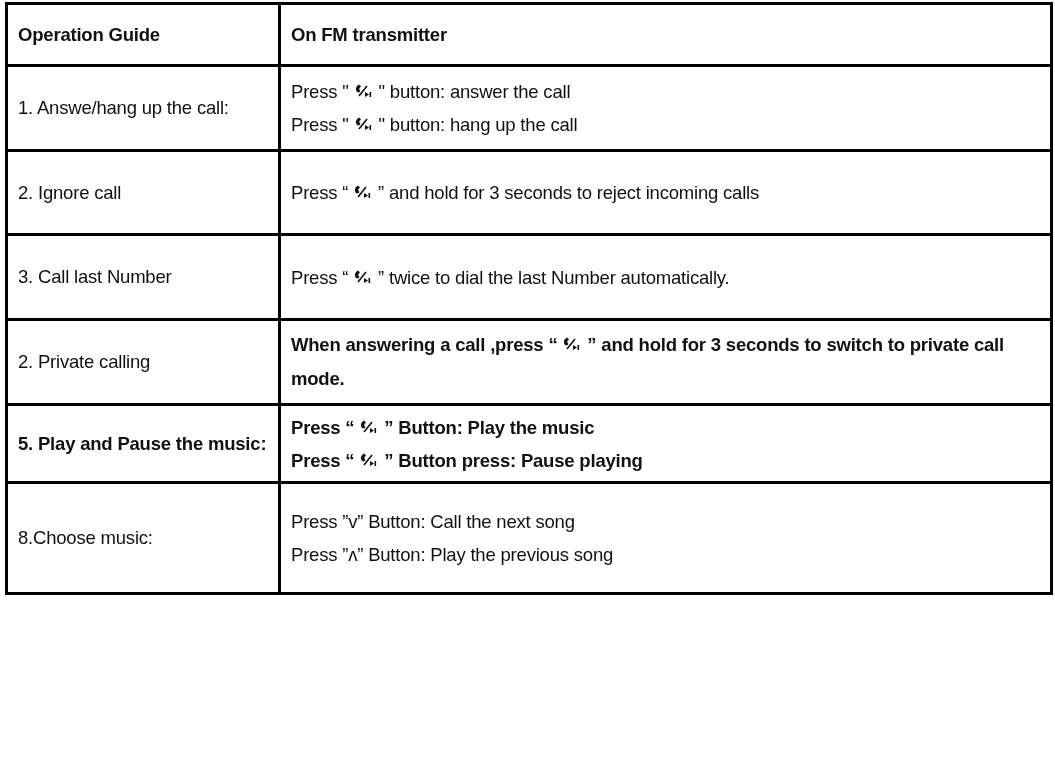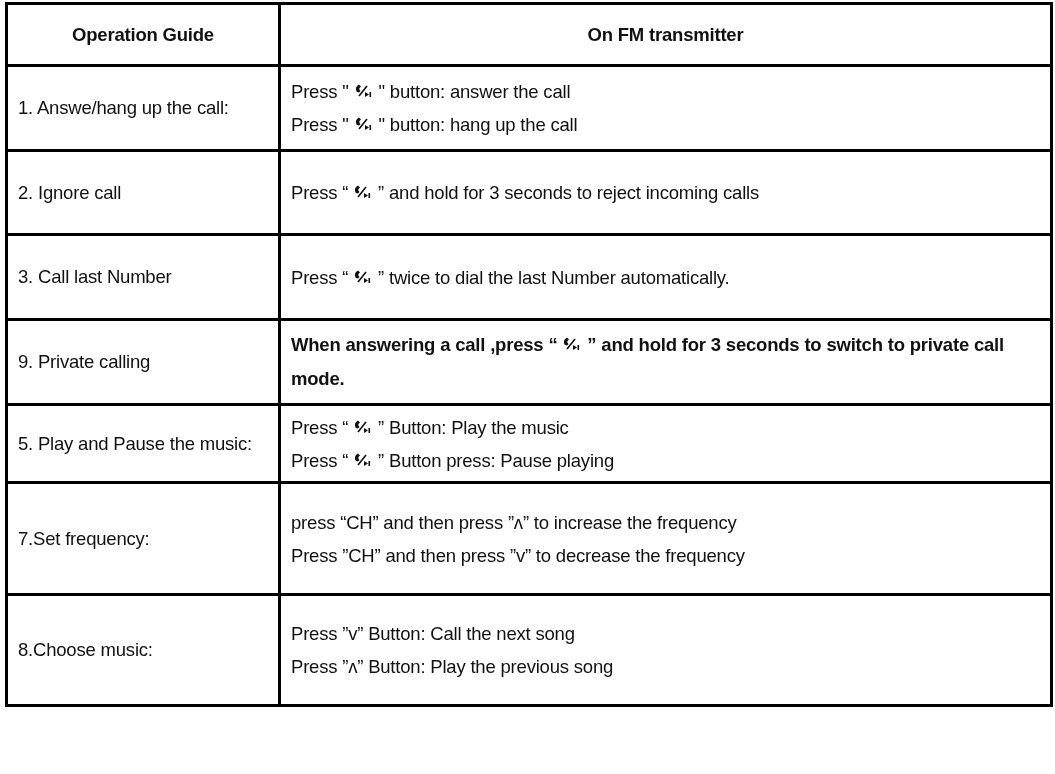--- a/index.html
+++ b/index.html
@@ -27,21 +27,21 @@
       border: 3px solid #000000;
       padding: 0 10px;
       vertical-align: middle;
       font-size: 18.5px;
       letter-spacing: -0.2px;
     }
     col.c1 { width: 273px; }
     col.c2 { width: 772px; }
     th {
       font-weight: bold;
-      text-align: center;
+      text-align: left;
       font-size: 20px;
     }
     .line {
       display: block;
       line-height: 33px;
       white-space: nowrap;
     }
     .wrap .line { white-space: normal; line-height: 34px; font-weight: bold; }
     .icon {
       display: inline-block;
@@ -116,35 +116,35 @@
       <path d="M3 9 C1 6 2 3 5 1.5 L7 3.5 L5.5 5 C5 6 5.5 7 6.5 8 L5 9.5 Z" fill="#111"></path>
       <line x1="5" y1="13" x2="13" y2="3" stroke="#111" stroke-width="1.6"></line>
       <path d="M11 9 L15 11.5 L11 14 Z" fill="#111"></path>
       <rect x="15.5" y="9" width="1.6" height="5" fill="#111"></rect>
     </svg>
   </span>
 <span>” twice to dial the last Number automatically.</span></span>
         </td>
       </tr>
       <tr style="height: 85px;">
-        <td>9. Private calling</td>
+        <td>2. Private calling</td>
         <td class="wrap">
           <span class="line"><span>When answering a call ,press “</span>
   <span class="icon">
     <svg width="20" height="16" viewBox="0 0 20 16">
       <path d="M3 9 C1 6 2 3 5 1.5 L7 3.5 L5.5 5 C5 6 5.5 7 6.5 8 L5 9.5 Z" fill="#111"></path>
       <line x1="5" y1="13" x2="13" y2="3" stroke="#111" stroke-width="1.6"></line>
       <path d="M11 9 L15 11.5 L11 14 Z" fill="#111"></path>
       <rect x="15.5" y="9" width="1.6" height="5" fill="#111"></rect>
     </svg>
   </span>
 <span>” and hold for 3 seconds to switch to private call mode.</span></span>
         </td>
       </tr>
-      <tr style="height: 78px;">
+      <tr style="height: 78px; font-weight: bold;">
         <td>5. Play and Pause the music:</td>
         <td>
           <span class="line"><span>Press “</span>
   <span class="icon">
     <svg width="20" height="16" viewBox="0 0 20 16">
       <path d="M3 9 C1 6 2 3 5 1.5 L7 3.5 L5.5 5 C5 6 5.5 7 6.5 8 L5 9.5 Z" fill="#111"></path>
       <line x1="5" y1="13" x2="13" y2="3" stroke="#111" stroke-width="1.6"></line>
       <path d="M11 9 L15 11.5 L11 14 Z" fill="#111"></path>
       <rect x="15.5" y="9" width="1.6" height="5" fill="#111"></rect>
     </svg>
@@ -155,27 +155,20 @@
     <svg width="20" height="16" viewBox="0 0 20 16">
       <path d="M3 9 C1 6 2 3 5 1.5 L7 3.5 L5.5 5 C5 6 5.5 7 6.5 8 L5 9.5 Z" fill="#111"></path>
       <line x1="5" y1="13" x2="13" y2="3" stroke="#111" stroke-width="1.6"></line>
       <path d="M11 9 L15 11.5 L11 14 Z" fill="#111"></path>
       <rect x="15.5" y="9" width="1.6" height="5" fill="#111"></rect>
     </svg>
   </span>
 <span>” Button press: Pause playing</span></span>
         </td>
       </tr>
-      <tr style="height: 112px;">
-        <td>7.Set frequency:</td>
-        <td>
-          <span class="line"><span>press “CH” and then press ”ʌ” to increase the frequency</span><span></span></span>
-          <span class="line"><span>Press ”CH” and then press ”v” to decrease the frequency</span><span></span></span>
-        </td>
-      </tr>
       <tr style="height: 111px;">
         <td>8.Choose music:</td>
         <td>
           <span class="line"><span>Press ”v” Button: Call the next song</span><span></span></span>
           <span class="line"><span>Press ”ʌ” Button: Play the previous song</span><span></span></span>
         </td>
       </tr>
     </tbody>
 </table>
 

